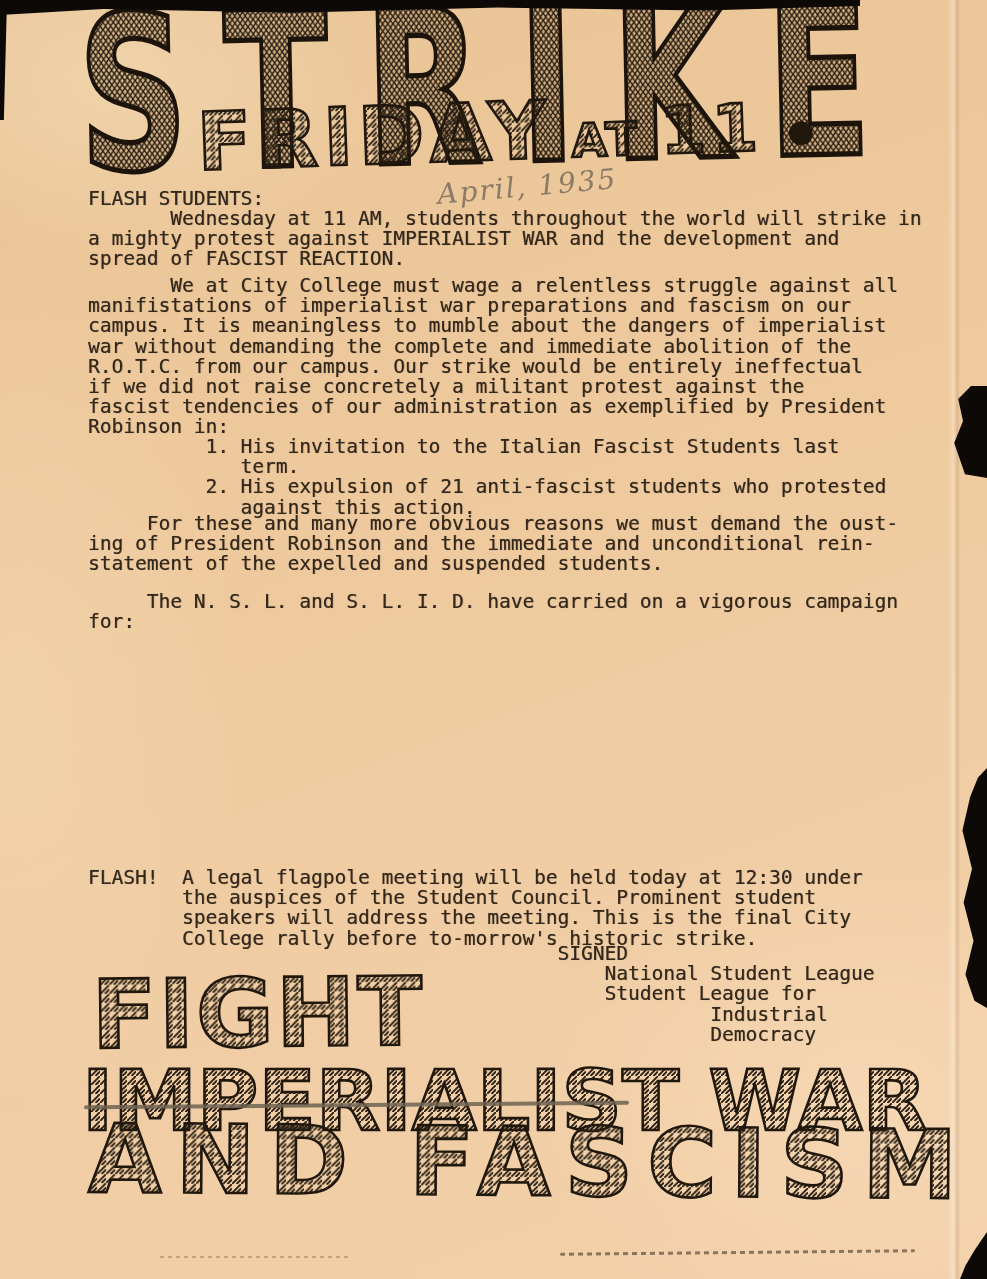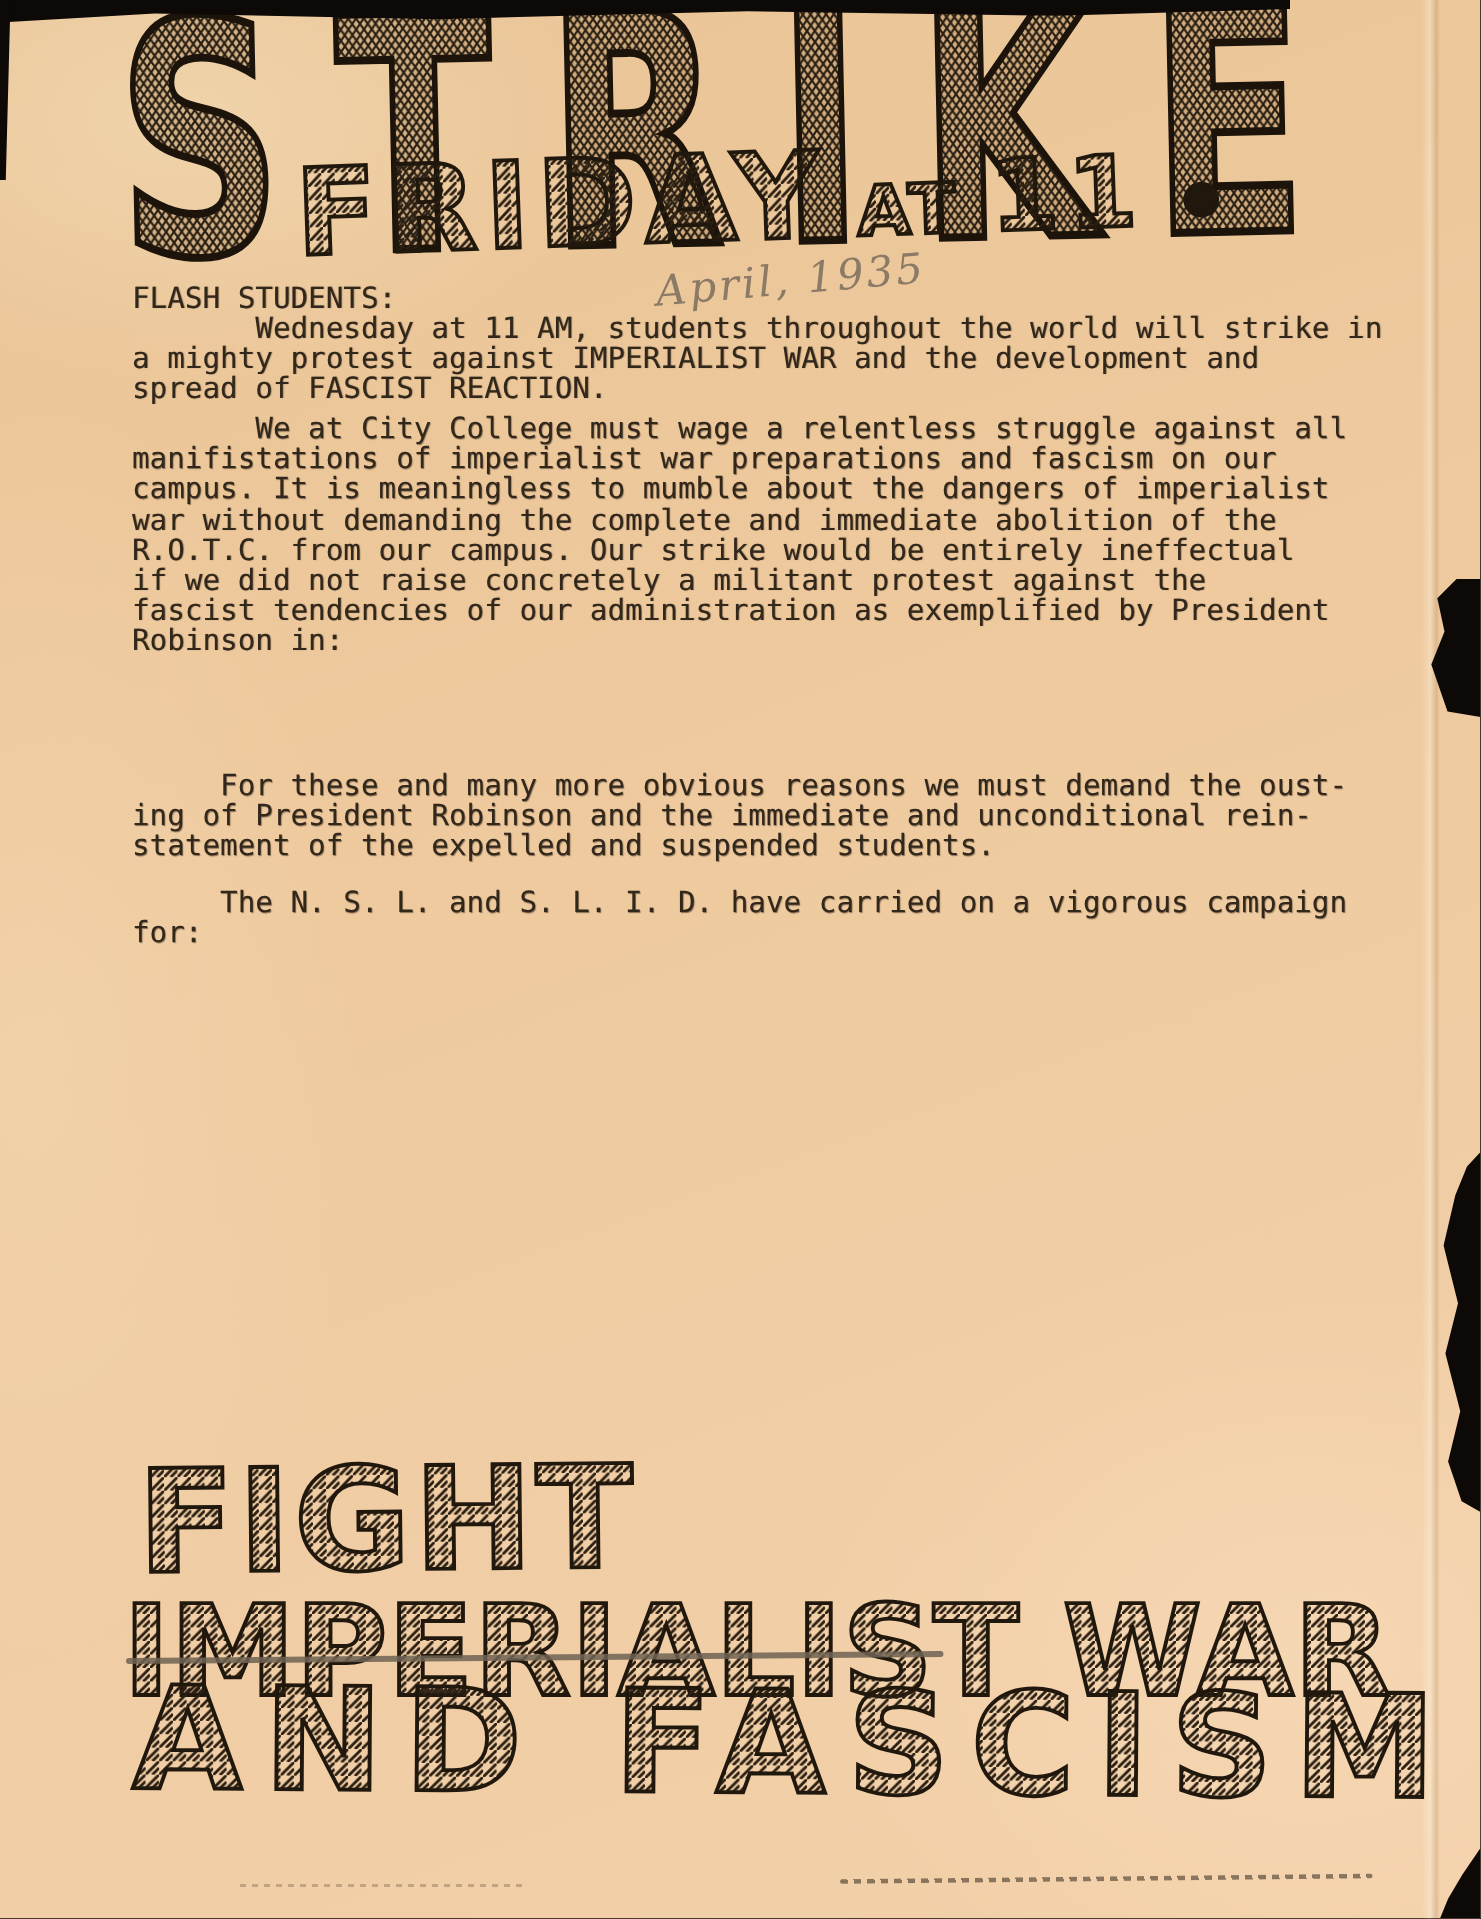--- a/index.html
+++ b/index.html
@@ -83,25 +83,38 @@
 a mighty protest against IMPERIALIST WAR and the development and
 spread of FASCIST REACTION.</div>
   <div class="typed" style="top:276px">       We at City College must wage a relentless struggle against all
 manifistations of imperialist war preparations and fascism on our
 campus. It is meaningless to mumble about the dangers of imperialist
 war without demanding the complete and immediate abolition of the
 R.O.T.C. from our campus. Our strike would be entirely ineffectual
 if we did not raise concretely a militant protest against the
 fascist tendencies of our administration as exemplified by President
 Robinson in:</div>
+  <div class="typed" style="top:437px">          1. His invitation to the Italian Fascist Students last
+             term.
+          2. His expulsion of 21 anti-fascist students who protested
+             against this action.</div>
   <div class="typed" style="top:592px">     The N. S. L. and S. L. I. D. have carried on a vigorous campaign
 for:</div>
   <div class="typed" style="top:514px">     For these and many more obvious reasons we must demand the oust-
 ing of President Robinson and the immediate and unconditional rein-
 statement of the expelled and suspended students.</div>
+  <div class="typed" style="top:868px">FLASH!  A legal flagpole meeting will be held today at 12:30 under
+        the auspices of the Student Council. Prominent student
+        speakers will address the meeting. This is the final City
+        College rally before to-morrow's historic strike.</div>
+  <div class="typed" style="top:944px">                                        SIGNED
+                                            National Student League
+                                            Student League for
+                                                     Industrial
+                                                     Democracy</div>
 
   <svg class="art" style="left:70px;top:952px" width="895" height="262" viewBox="0 0 895 262">
     <g fill="url(#hatchDiag)" stroke="#20170d" stroke-width="2.6">
       <text transform="translate(22,96) rotate(-0.6)" font-size="95" letter-spacing="2">FIGHT</text>
       <text transform="translate(12,178)" font-size="84" letter-spacing="0">IMPERIALIST WAR</text>
       <text transform="translate(18,240) rotate(0.4)" font-size="95" letter-spacing="14">AND FASCISM</text>
     </g>
   </svg>
 
   <div class="pencil-underline"></div>

